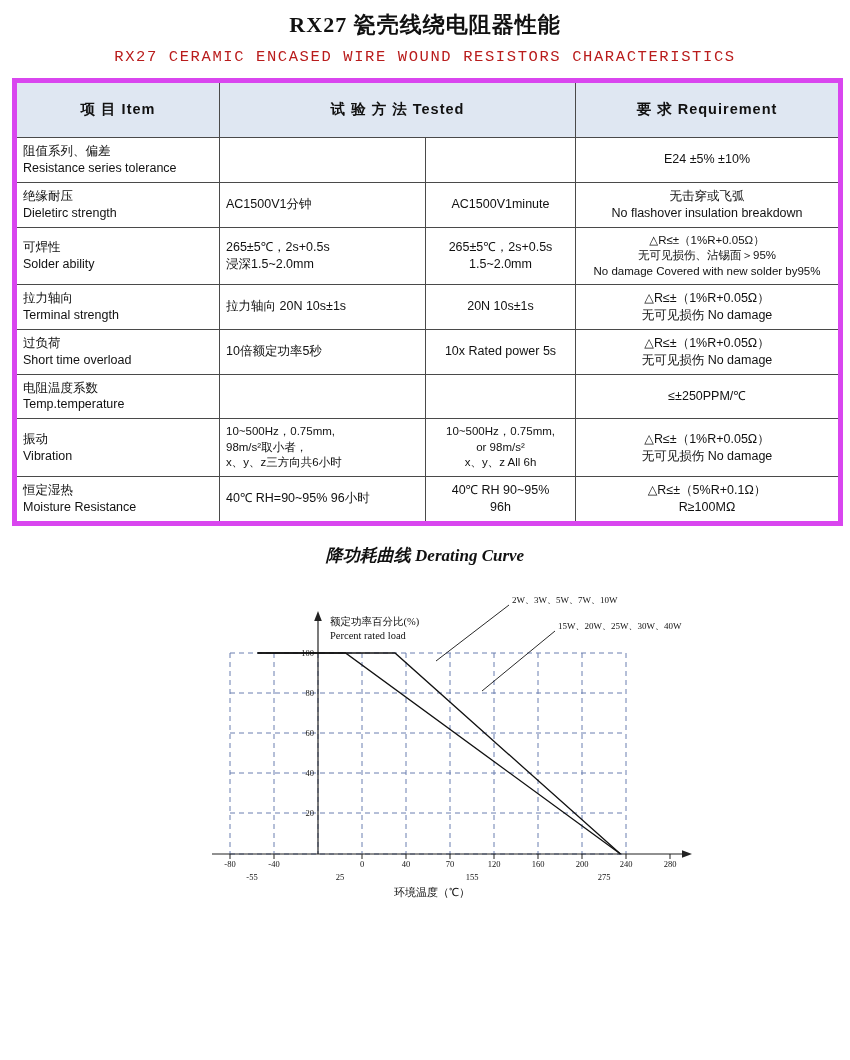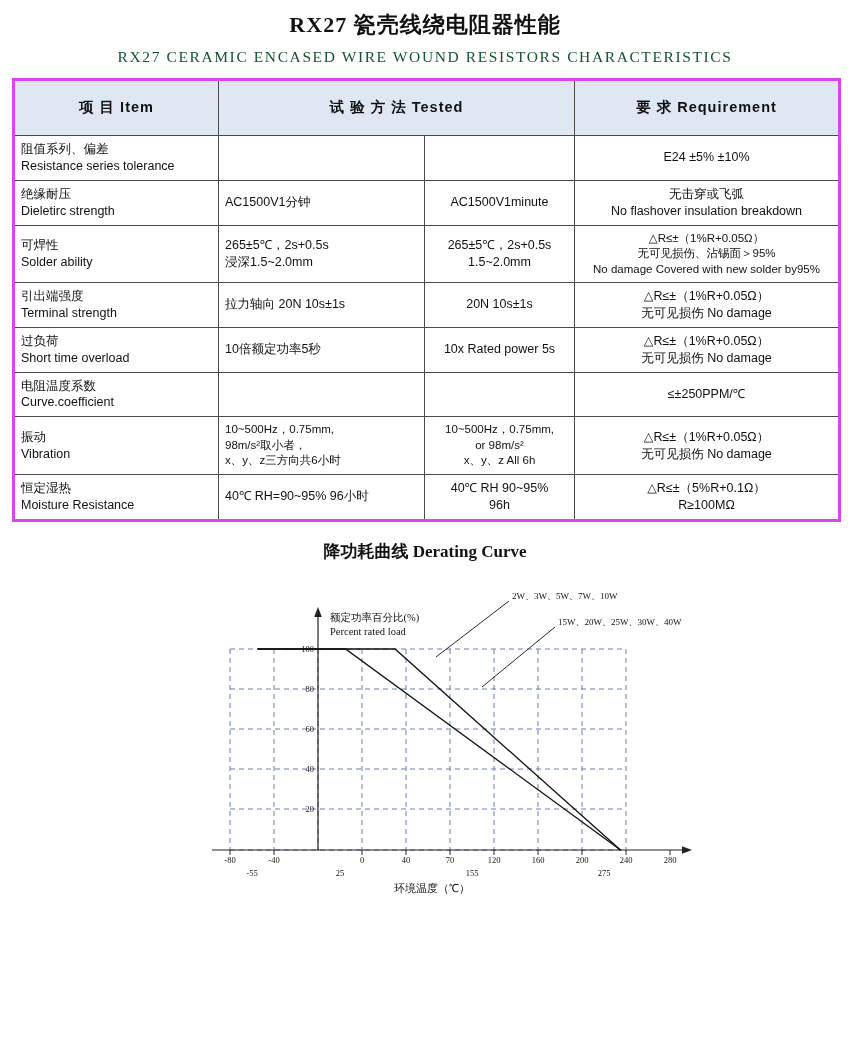--- a/index.html
+++ b/index.html
@@ -29,29 +29,29 @@
     letter-spacing: 1px;
     margin-top: 10px;
     font-family: "Liberation Serif", serif;
   }
   .title-en {
     text-align: center;
     font-size: 15.5px;
     letter-spacing: 1.6px;
     margin-top: 8px;
     margin-bottom: 12px;
-    font-family: Liberation Serif, serif;
-    color: #14532d;
+    font-family: Liberation Mono, monospace;
+    color: #b91c1c;
   }
   table.spec {
     width: 826px;
     border-collapse: collapse;
     table-layout: fixed;
     margin: 0 auto;
-    border: 3px solid #d946ef;
+    border: 5px solid #d946ef;
   }
   table.spec th, table.spec td {
     border: 1px solid #4a4a4a;
     vertical-align: middle;
     padding: 5px 6px;
     font-size: 12.5px;
     line-height: 1.35;
   }
   table.spec thead th {
     background: #dfe7f2;
@@ -88,20 +88,21 @@
   .small {
     font-size: 11.5px;
   }
   .chart-title {
     text-align: center;
     font-size: 17px;
     font-weight: bold;
     margin-top: 18px;
     margin-bottom: 4px;
     font-family: "Liberation Serif", serif;
+    font-style: italic;
   }
   .chart-wrap {
     position: relative;
     width: 826px;
     height: 330px;
     margin: 0 auto;
   }
   .chart-wrap svg {
     display: block;
   }
@@ -178,21 +179,21 @@
         </td>
         <td class="col-req">
           <span class="sub small">△R≤±（1%R+0.05Ω）</span>
           <span class="sub small">无可见损伤、沾锡面＞95%</span>
           <span class="sub small">No damage Covered with new solder by95%</span>
         </td>
       </tr>
 
       <tr class="row-h">
         <td class="col-item">
-          <span class="sub">引出端强度</span>
+          <span class="sub">拉力轴向</span>
           <span class="sub">Terminal strength</span>
         </td>
         <td class="col-method">
           <span class="sub">拉力轴向 20N 10s±1s</span>
         </td>
         <td class="col-method-c">
           <span class="sub">20N 10s±1s</span>
         </td>
         <td class="col-req">
           <span class="sub">△R≤±（1%R+0.05Ω）</span>
@@ -213,21 +214,21 @@
         </td>
         <td class="col-req">
           <span class="sub">△R≤±（1%R+0.05Ω）</span>
           <span class="sub">无可见损伤  No damage</span>
         </td>
       </tr>
 
       <tr class="row-h">
         <td class="col-item">
           <span class="sub">电阻温度系数</span>
-          <span class="sub">Curve.coefficient</span>
+          <span class="sub">Temp.temperature</span>
         </td>
         <td class="col-method">
           <span class="sub"></span>
         </td>
         <td class="col-method-c">
           <span class="sub"></span>
         </td>
         <td class="col-req">
           <span class="sub">≤±250PPM/℃</span>
         </td>

